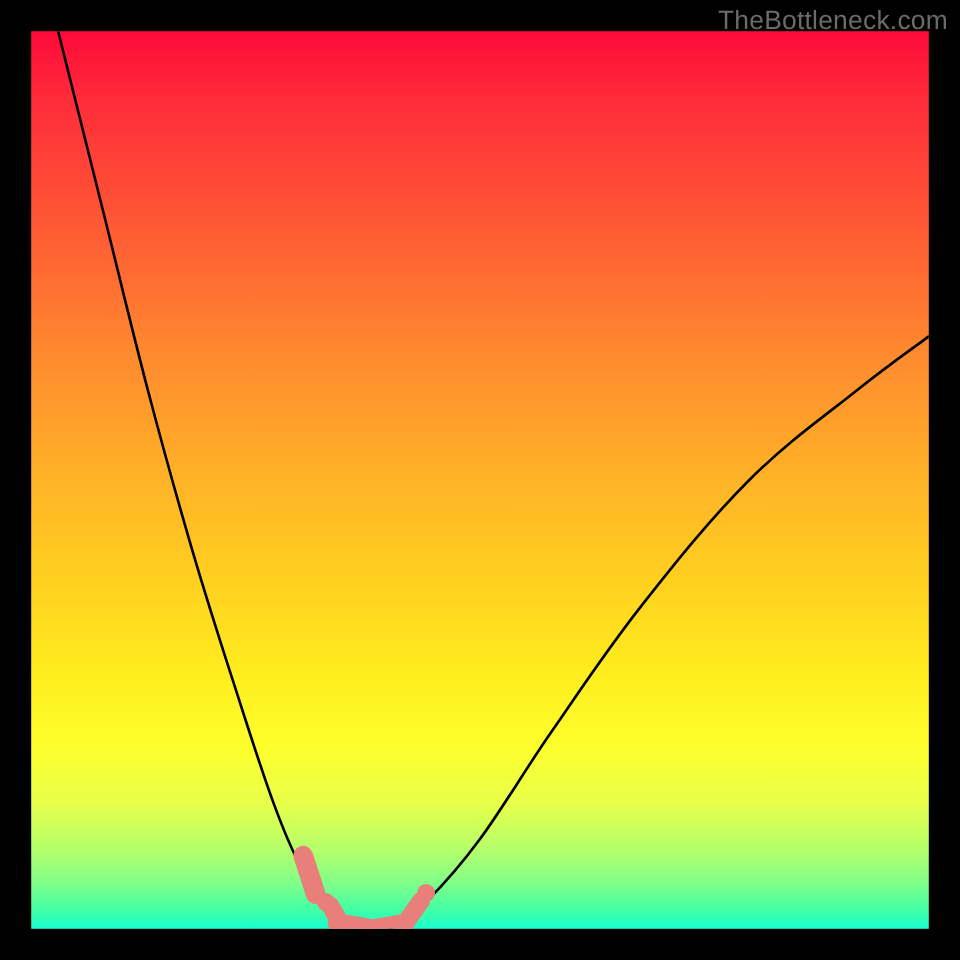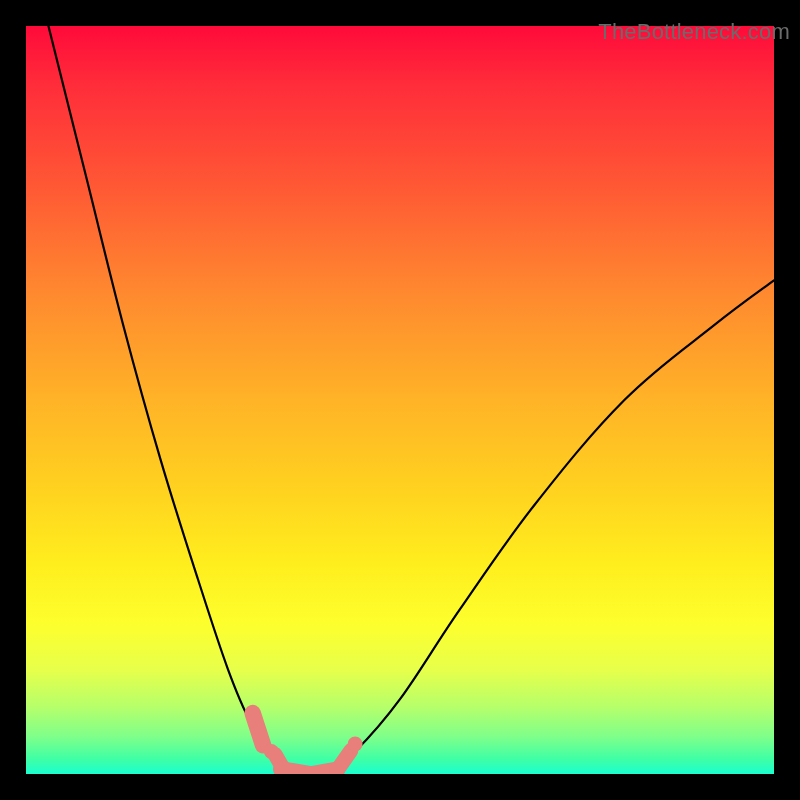--- a/index.html
+++ b/index.html
@@ -34,21 +34,20 @@
     );
   }
   .watermark {
     position: absolute;
     top: 4px;
     right: 10px;
     font-size: 22px;
     color: #6b6b6b;
     letter-spacing: 0.2px;
     font-weight: 500;
-    margin-top: 15px;
   }
   svg.curves {
     position: absolute;
     left: 0;
     top: 0;
     width: 748px;
     height: 748px;
   }
 </style>
 </head>

